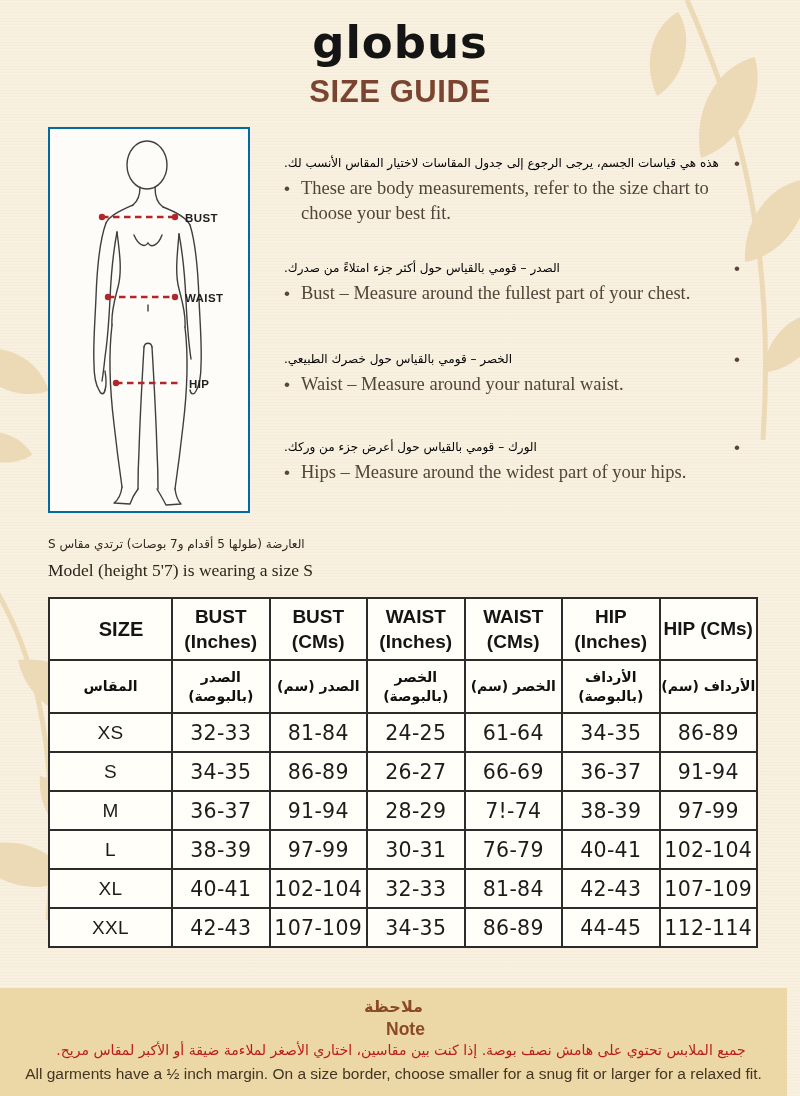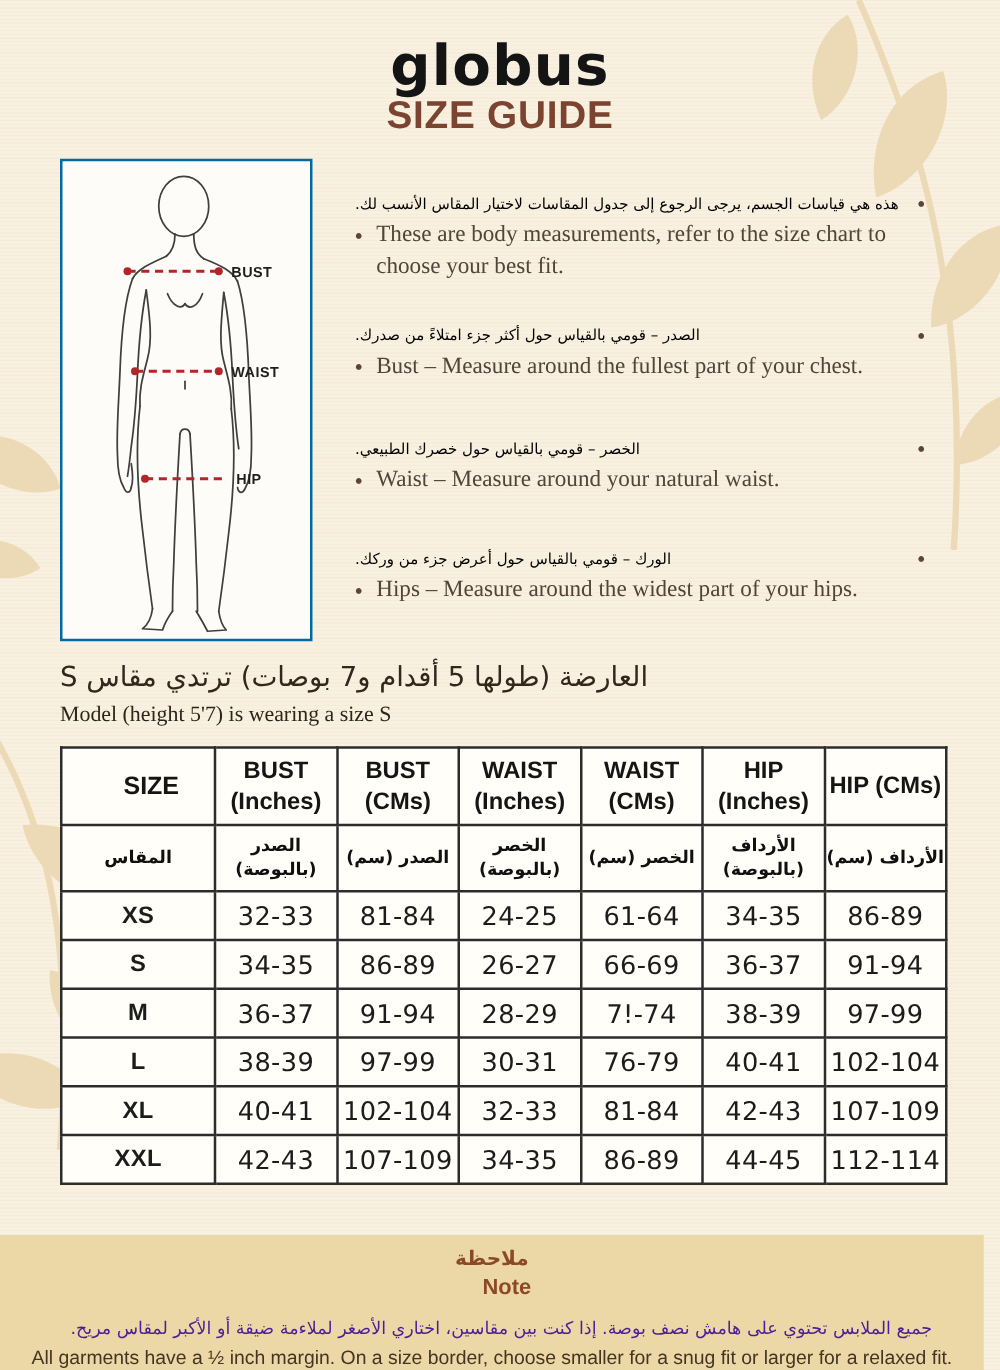--- a/index.html
+++ b/index.html
@@ -7,21 +7,21 @@
     width:800px;height:1096px;position:relative;overflow:hidden;
     background:#f8efde;
     background-image:repeating-linear-gradient(180deg, rgba(214,192,152,0.07) 0 1px, rgba(255,255,255,0.06) 1px 3px);
     font-family:"Liberation Sans", sans-serif;
   }
   .decor{position:absolute;pointer-events:none;}
   .decor path{fill:#ecdab6;}
   .decor .stem{fill:none;stroke:#ecdab6;stroke-width:5;}
 
   .logo{
-    position:absolute;top:30px;left:0;right:0;text-align:center;
+    position:absolute;top:20px;left:0;right:0;text-align:center;
     font-family:"DejaVu Sans", sans-serif;font-size:45px;font-weight:600;
     color:#141414;letter-spacing:1px;line-height:1;
   }
   .page-title{
     position:absolute;top:76px;left:0;right:0;text-align:center;
     font-size:31px;font-weight:800;color:#7a4430;letter-spacing:.6px;line-height:1;
   }
 
   .figure-box{
     position:absolute;left:48px;top:127px;width:198px;height:382px;
@@ -43,48 +43,48 @@
   .bullet-item.ar .txt{
     flex:1;direction:rtl;text-align:justify;text-align-last:left;
     font-family:"DejaVu Sans", sans-serif;font-size:12px;color:#000000;
   }
   .bullet-item.en .txt{
     flex:1;font-family:"Liberation Serif", serif;font-size:18.5px;color:#52443a;
   }
 
   .model-note{position:absolute;left:48px;top:530px;width:540px;line-height:26px;}
   .model-ar{display:inline-block;direction:rtl;font-family:"DejaVu Sans", sans-serif;
-    font-size:22px;color:#33261d;text-align:right;}
+    font-size:12px;color:#33261d;text-align:right;}
   .model-en{font-family:"Liberation Serif", serif;font-size:17.5px;color:#2e241b;}
 
   table.size-table{
     position:absolute;left:48px;top:597px;width:710px;
     border-collapse:collapse;table-layout:fixed;background:#fffef9;
   }
   .size-table th,.size-table td{
     border:2px solid #2c2c2c;text-align:center;vertical-align:middle;padding:0;
   }
   .size-table thead tr.hdr-en th{height:60px;font-size:19px;font-weight:800;line-height:1.32;color:#151515;}
   .size-table thead tr.hdr-en th:first-child{width:100px;font-size:20px;padding-left:21px;}
   .size-table thead tr.hdr-ar td{
     height:51px;font-family:"DejaVu Sans", sans-serif;
     font-size:14px;font-weight:700;line-height:1.3;color:#101010;
   }
   .size-table tbody td{height:37px;font-size:20.5px;color:#1c1c1c;letter-spacing:.3px;font-family:"DejaVu Sans", sans-serif;}
-  .size-table tbody td.size-cell{font-family:"Liberation Sans", sans-serif;font-size:19px;font-weight:700;margin-top:15px;}
+  .size-table tbody td.size-cell{font-family:"Liberation Sans", sans-serif;font-size:19px;font-weight:400;margin-top:15px;}
 
   .note-band{
     position:absolute;left:0;top:988px;width:787px;height:108px;
     background:#ecd7a6;text-align:center;
   }
   .note-title-ar{margin-top:8px;direction:rtl;font-family:"DejaVu Sans", sans-serif;
     font-size:16px;font-weight:700;color:#8b4a27;line-height:22px;}
   .note-title-en{font-size:17.5px;font-weight:700;color:#8b4a27;line-height:22px;padding-left:24px;}
   .note-body-ar{direction:rtl;font-family:"DejaVu Sans", sans-serif;
-    font-size:14px;color:#4c1d95;line-height:21px;margin-top:13px;padding-left:15px;}
+    font-size:14px;color:#b91c1c;line-height:21px;margin-top:0;padding-left:15px;}
   .note-body-en{font-size:15.5px;color:#443522;line-height:21px;margin-top:2px;}
 </style>
 </head>
 <body>
 
 <svg class="decor" style="top:0;right:0;" width="195" height="440" viewBox="0 0 195 440">
   <path class="stem" d="M158,440 C166,320 156,190 112,75 C100,42 90,18 82,0"></path>
   <path transform="translate(96,158) rotate(-58)" d="M0,0 C34,-32 84,-36 114,-8 C86,24 32,26 0,0 Z"></path>
   <path transform="translate(140,262) rotate(-50)" d="M0,0 C30,-28 74,-32 102,-7 C78,22 28,24 0,0 Z"></path>
   <path transform="translate(52,96) rotate(-72) scale(0.85)" d="M0,0 C30,-28 74,-32 102,-7 C78,22 28,24 0,0 Z"></path>

